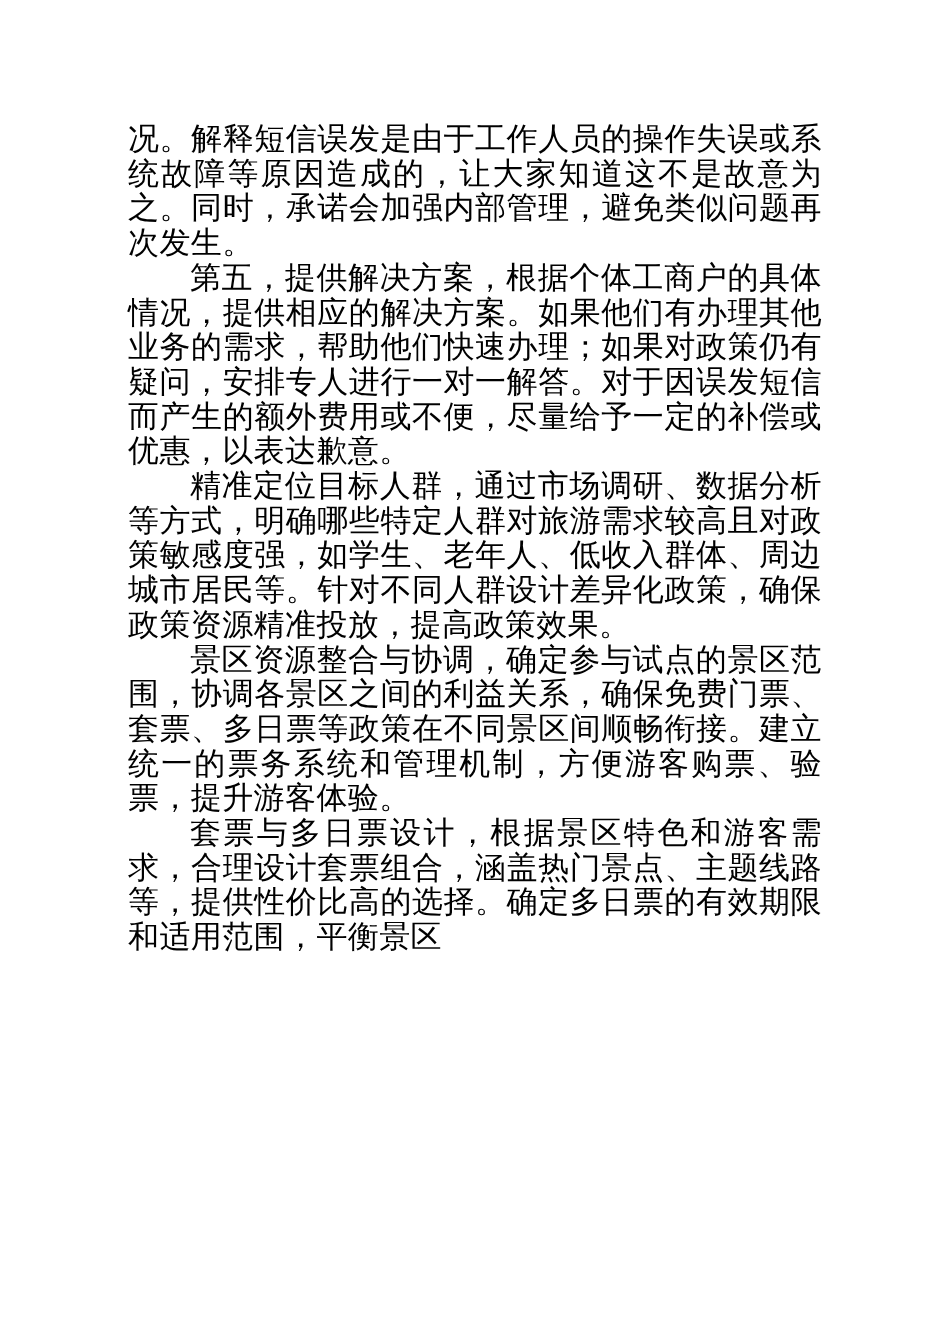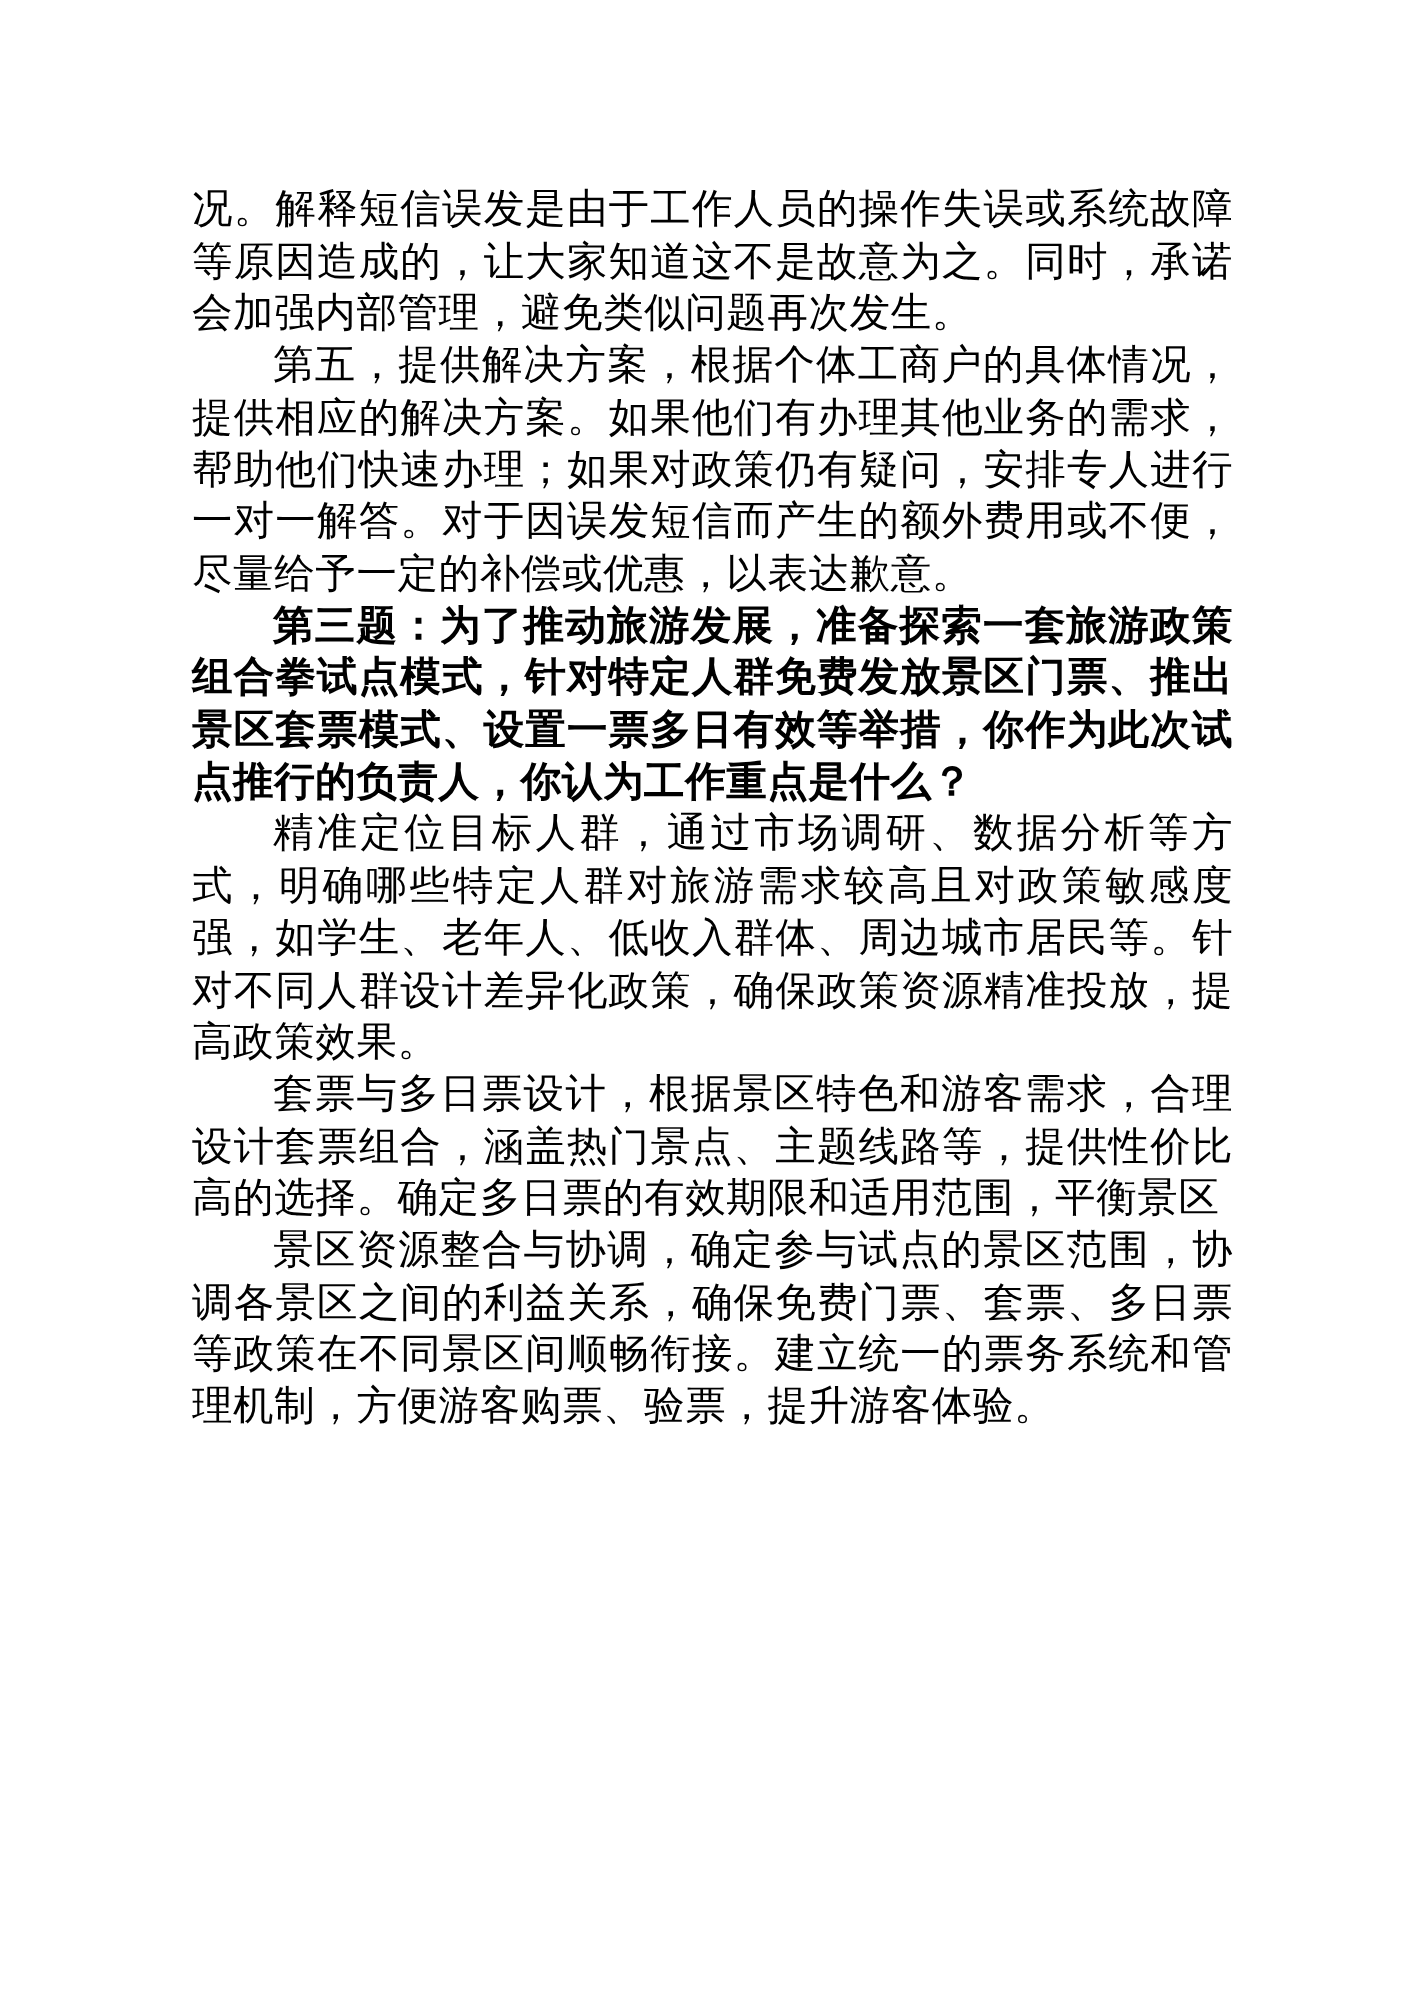--- a/index.html
+++ b/index.html
@@ -16,21 +16,21 @@
   }
   .doc-page {
     position: absolute;
     left: 128px;
     top: 122px;
     width: 694px;
   }
   .para {
     margin: 0;
     padding: 0;
-    font-size: 27px;
+    font-size: 31px;
     line-height: 34.7px;
     color: #000000;
     text-align: justify;
     text-justify: inter-ideograph;
     letter-spacing: 0.4px;
     word-break: break-all;
   }
   .para.indent {
     text-indent: 2em;
     font-family: Liberation Serif, serif;
@@ -38,17 +38,16 @@
   .para.bold {
     font-weight: bold;
   }
 </style>
 </head>
 <body>
 
 <div class="doc-page">
   <p class="para">况。解释短信误发是由于工作人员的操作失误或系统故障等原因造成的，让大家知道这不是故意为之。同时，承诺会加强内部管理，避免类似问题再次发生。</p>
   <p class="para indent">第五，提供解决方案，根据个体工商户的具体情况，提供相应的解决方案。如果他们有办理其他业务的需求，帮助他们快速办理；如果对政策仍有疑问，安排专人进行一对一解答。对于因误发短信而产生的额外费用或不便，尽量给予一定的补偿或优惠，以表达歉意。</p>
-  <p class="para indent bold">第三题：为了推动旅游发展，准备探索一套旅游政策组合拳试点模式，针对特定人群免费发放景区门票、推出景区套票模式、设置一票多日有效等举措，你作为此次试点推行的负责人，你认为工作重点是什么？</p>
   <p class="para indent">精准定位目标人群，通过市场调研、数据分析等方式，明确哪些特定人群对旅游需求较高且对政策敏感度强，如学生、老年人、低收入群体、周边城市居民等。针对不同人群设计差异化政策，确保政策资源精准投放，提高政策效果。</p>
+  <p class="para indent">景区资源整合与协调，确定参与试点的景区范围，协调各景区之间的利益关系，确保免费门票、套票、多日票等政策在不同景区间顺畅衔接。建立统一的票务系统和管理机制，方便游客购票、验票，提升游客体验。</p>
   <p class="para indent">套票与多日票设计，根据景区特色和游客需求，合理设计套票组合，涵盖热门景点、主题线路等，提供性价比高的选择。确定多日票的有效期限和适用范围，平衡景区</p>
-  <p class="para indent">景区资源整合与协调，确定参与试点的景区范围，协调各景区之间的利益关系，确保免费门票、套票、多日票等政策在不同景区间顺畅衔接。建立统一的票务系统和管理机制，方便游客购票、验票，提升游客体验。</p>
 </div>
 
 </body></html>

